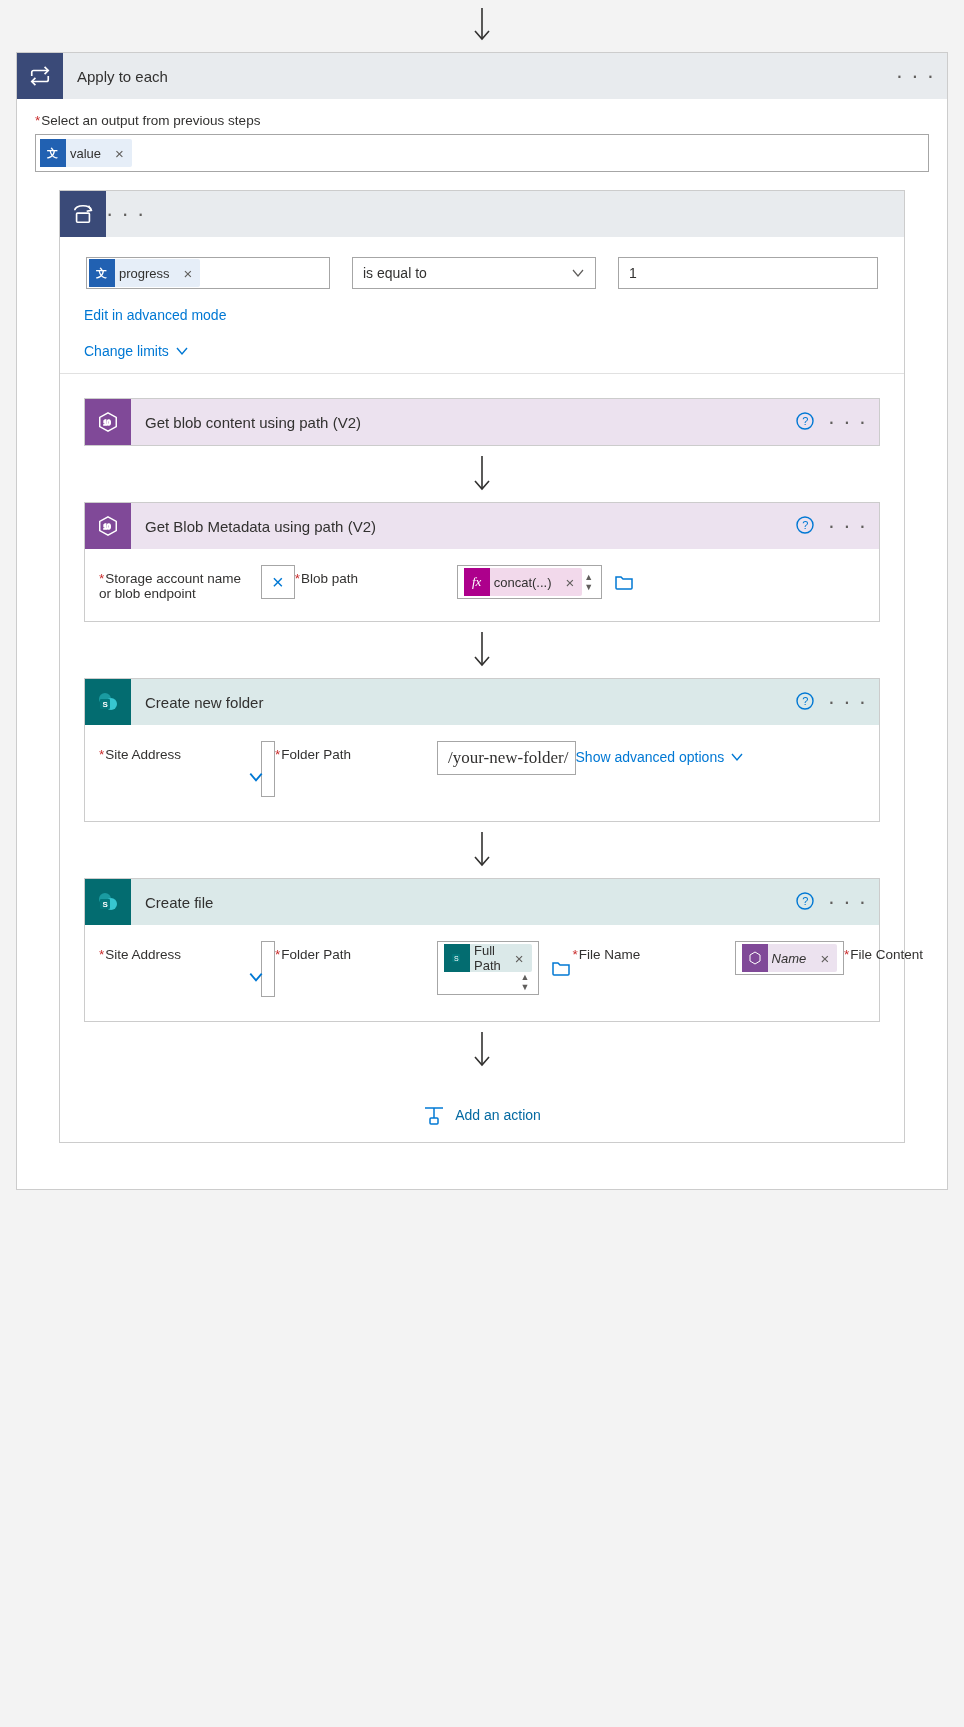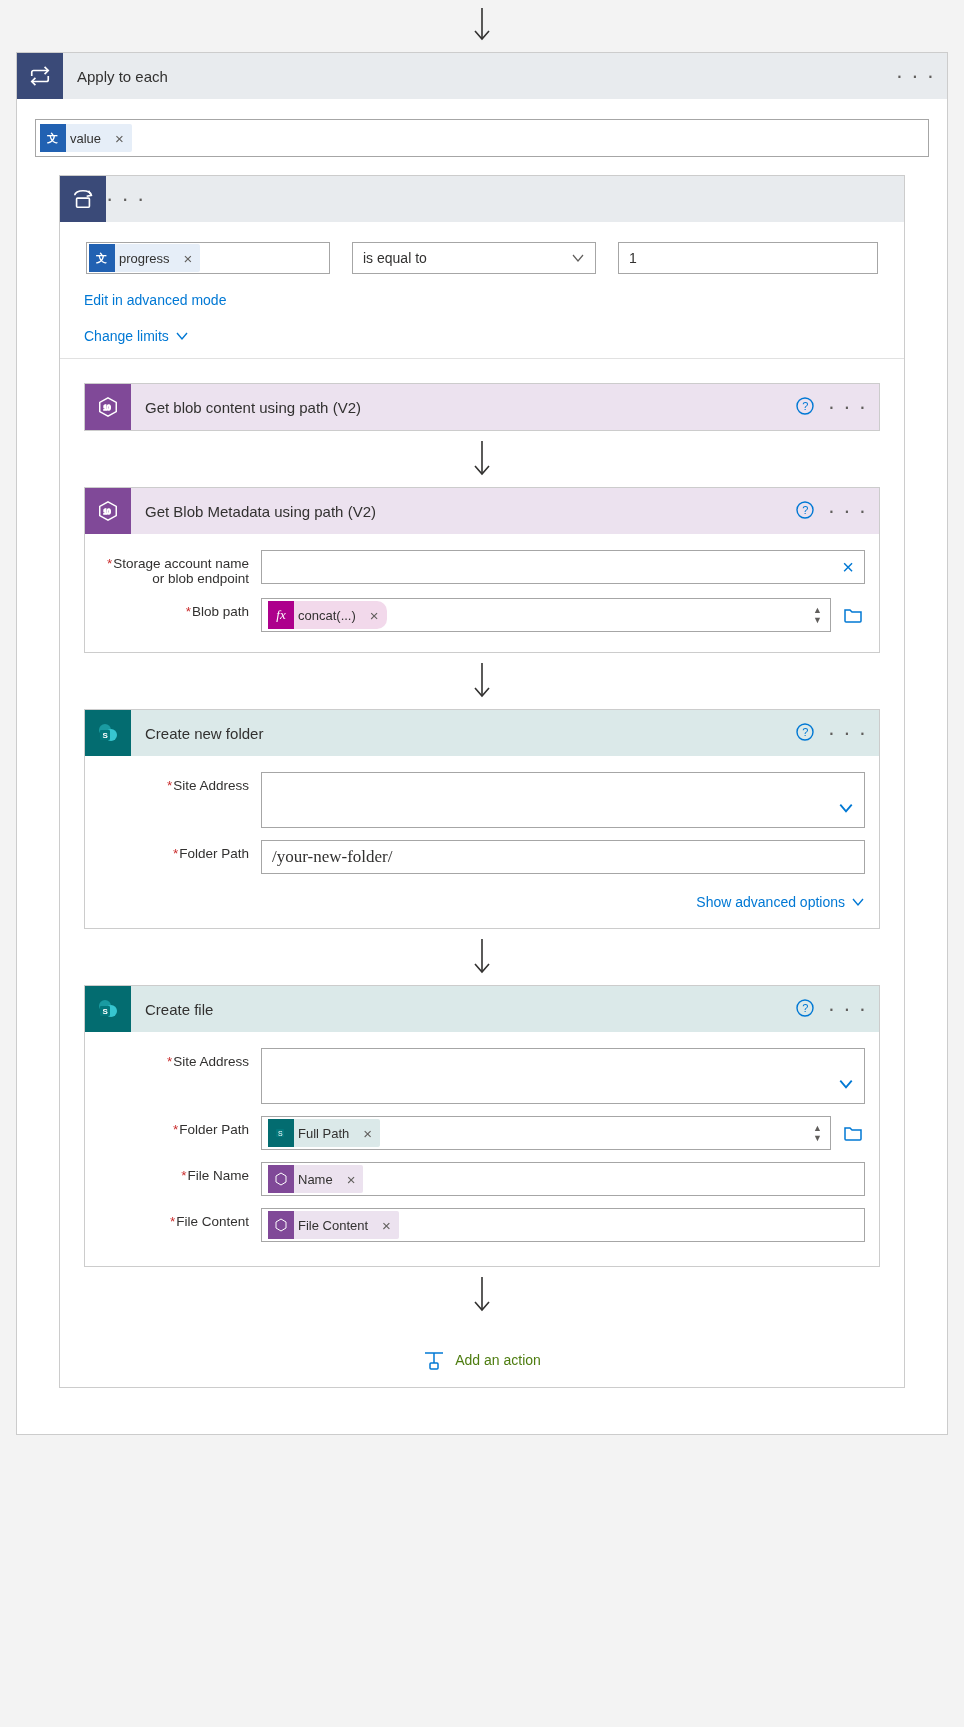--- a/index.html
+++ b/index.html
@@ -98,23 +98,23 @@
   }
   .token .tk-x {
     padding: 0 8px;
     cursor: pointer;
     font-size: 15px;
     color: #605e5c;
   }
   .tk-translator .tk-icon { background: #2161b2; }
   .tk-translator { background: #e6eef8; }
   .tk-fx .tk-icon { background: #ad008c; color:#fff; font-style: italic; font-family: 'Times New Roman', serif; font-size:13px; }
-  .tk-fx { background: #f2d9eb; border-radius: 10px; }
+  .tk-fx { background: #f2d9eb; }
   .tk-blob .tk-icon { background: #804998; }
-  .tk-blob { background: #ece2ef; }
+  .tk-blob { background: #ece2ef; font-style: italic; }
   .tk-sp .tk-icon { background: #036c70; }
   .tk-sp { background: #dbe9e9; }
 
   .nested-pad { padding: 18px 24px 26px 24px; }
 
   .do-until-row {
     display: flex;
     gap: 22px;
     align-items: stretch;
     padding: 0 26px;
@@ -133,21 +133,21 @@
     align-items: center;
     justify-content: space-between;
     padding: 0 8px;
   }
   .cond-input { flex: 1; padding: 0 10px; }
 
   .link-btn { color: #0078d4; font-size: 14px; cursor: pointer; display: inline-flex; align-items: center; gap: 6px; }
 
   .hr-line { border-top: 1px solid #e1e1e1; margin: 14px -24px 24px -24px; }
 
-  .param-table { display: flex; flex-direction: column; text-align: right; }
+  .param-table { display: flex; flex-direction: row; }
   .param-row { display: flex; align-items: flex-start; padding: 6px 0; gap: 12px; }
   .param-label { width: 150px; flex-shrink:0; font-size: 13.5px; padding-top: 6px; }
   .param-input-wrap { flex: 1; display: flex; align-items: stretch; gap: 10px; }
   .param-input {
     flex: 1;
     border: 1px solid #a6a6a6;
     min-height: 34px;
     display: flex;
     align-items: center;
     padding: 2px 6px;
@@ -162,21 +162,21 @@
   .folder-btn { width: 24px; display: flex; align-items: center; justify-content: center; color:#0078d4; cursor:pointer; }
 
   .mono-val { font-family: Liberation Serif, serif; font-size: 17px; padding-left: 4px;}
 
   .add-action {
     display: flex;
     justify-content: center;
     align-items: center;
     gap: 10px;
     padding-top: 26px;
-    color: #4d7c0f;
+    color: #0369a1;
     font-size: 14px;
     cursor: pointer;
   }
 </style>
 </head>
 <body>
 
 <div class="arrow-down">
   <svg width="20" height="36" viewBox="0 0 20 36" fill="none" stroke="#323130" stroke-width="1.6">
     <line x1="10" y1="0" x2="10" y2="30"></line>
@@ -194,20 +194,21 @@
           <path d="M21 12v4a2 2 0 0 1-2 2H3"></path>
       </svg>
     </div>
     <div class="header-title">Apply to each</div>
     <div class="header-actions">
       <span class="more-icon">· · ·</span>
     </div>
   </div>
 
   <div class="body-pad">
+    <div class="req-label"><span class="star">*</span><span>Select an output from previous steps</span></div>
     <div class="token-row">
       <span class="token tk-translator">
         <span class="tk-icon">
           <svg width="16" height="16" viewBox="0 0 16 16">
               <rect width="16" height="16" fill="none"></rect>
               <text x="2" y="12" font-size="11" fill="#fff" font-weight="bold">文</text>
             </svg>
         </span>
         <span class="tk-label">value</span>
         <span class="tk-x">×</span>

